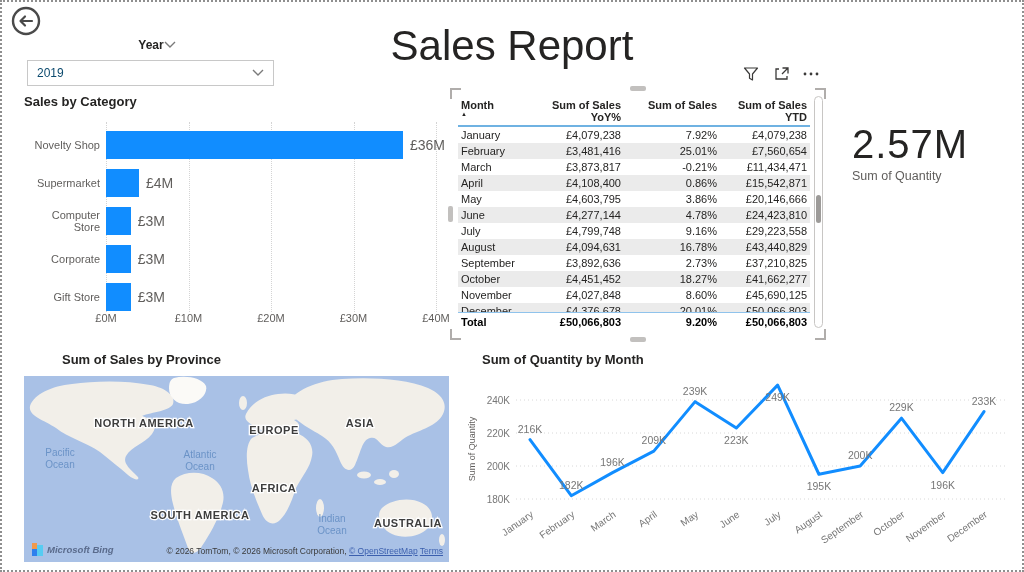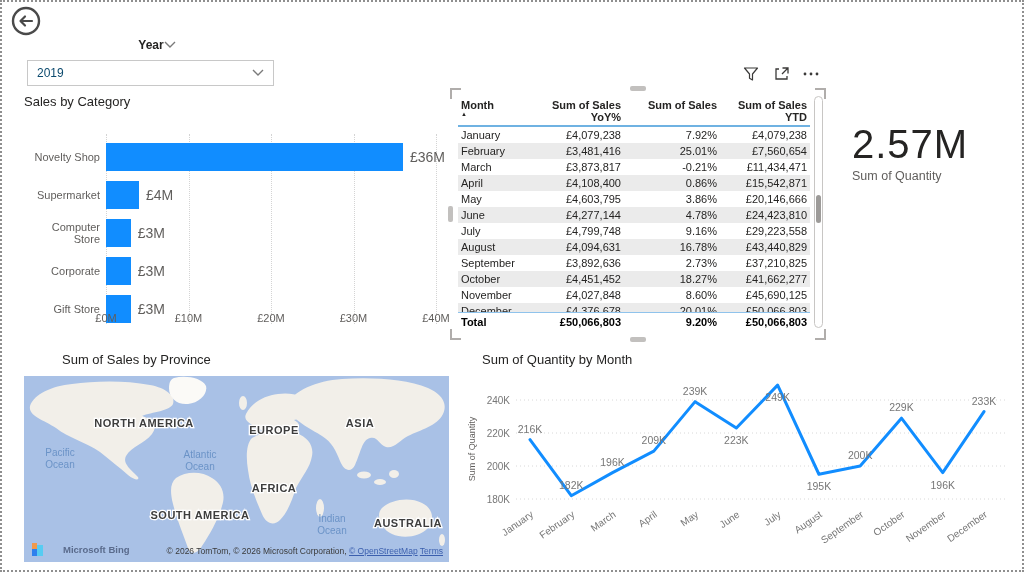--- a/index.html
+++ b/index.html
@@ -13,25 +13,25 @@
   
   .slicer { position:absolute; left:25px; top:34px; width:247px; }
   .slicer-head { display:flex; align-items:center; justify-content:center; height:18px;margin-left:13px; }
   .slicer-label { font-size:12px; font-weight:bold; color:#252423; }
   .slicer-box { margin-top:6px; height:26px; border:1px solid #c8c8c8; display:flex; align-items:center; justify-content:space-between; padding:0 9px; background:#fff; cursor:pointer; }
   .slicer-value { font-size:12px; color:#0c4a6e; }
 
   
   .page-title { position:absolute; left:0; right:0; top:20px; text-align:center; font-size:42px; font-weight:300; color:#252423; letter-spacing:0px; }
 
-  .visual-title { font-size:13px; font-weight:normal; color:#252423; }
+  .visual-title { font-size:13px; font-weight:bold; color:#252423; }
 
   
   .bar-visual { position:absolute; left:22px; top:92px; width:428px; height:258px; }
-  .bar-plot { position:absolute; left:0; top:40px; width:428px; height:214px;text-decoration:underline; }
+  .bar-plot { position:absolute; left:0; top:28px; width:428px; height:214px;text-decoration:underline; }
   .bar-row { position:absolute; left:0; width:428px; height:38px; }
   .bar-cat-label { position:absolute; left:0; width:76px; top:0; height:38px; display:flex; align-items:center; justify-content:flex-end; font-size:11px; color:#605e5c; text-align:right; }
   .bar-track { position:absolute; left:82px; top:0; height:38px; right:0; }
   .bar-rect { position:absolute; left:0; top:5px; height:28px; }
   .bar-val { position:absolute; top:0; height:38px; display:flex; align-items:center; font-size:14px; color:#605e5c; }
   .gridline-v { position:absolute; top:0; bottom:24px; width:0; border-left:1px dotted #d4d4d4; }
   .bar-axis { position:absolute; left:82px; right:0; top:218px; height:16px; }
   .bar-axis span { position:absolute; transform:translateX(-50%); font-size:11px; color:#605e5c; }
 
   
@@ -66,21 +66,21 @@
   .vh-icons .ic { width:18px; height:18px; display:flex; align-items:center; justify-content:center; cursor:pointer; }
 
   
   .card-visual { position:absolute; left:850px; top:120px; width:150px; }
   .card-value { font-size:40px; color:#252423; letter-spacing:1px; }
   .card-label { margin-top:2px; font-size:12.5px; color:#605e5c; }
 
   
   .map-visual { position:absolute; left:22px; top:350px; width:428px; height:214px;padding-left:38px; }
   .map-box { position:absolute; left:0; top:24px; width:425px; height:186px; overflow:hidden; }
-  .map-logo { position:absolute; left:8px; bottom:6px; display:flex; align-items:center; gap:20px; font-size:9.5px; color:#5a6b8c; font-weight:bold; }
+  .map-logo { position:absolute; left:8px; bottom:6px; display:flex; align-items:center; gap:4px; font-size:9.5px; color:#5a6b8c; font-weight:bold;font-style:italic; }
   .map-attr { position:absolute; right:6px; bottom:6px; font-size:8.5px; color:#3a3a3a; }
   .map-attr a { color:#3b5fae; text-decoration:underline; cursor:pointer; }
 
   
   .line-visual { position:absolute; left:460px; top:350px; width:560px; height:216px; }
   .line-visual .visual-title { margin-left:20px; }
   .line-svg { position:absolute; left:0; top:22px; }
 </style>
 </head>
 <body>
@@ -102,20 +102,21 @@
       </svg>
     </div>
     <div class="slicer-box">
       <span class="slicer-value">2019</span>
       <svg width="12" height="8" viewBox="0 0 12 8">
         <path d="M1 1 L6 6 L11 1" fill="none" stroke="#7a7a7a" stroke-width="1.4"></path>
       </svg>
     </div>
   </div>
 
+  <div class="page-title">Sales Report</div>
 
   <div class="bar-visual">
     <div class="visual-title">Sales by Category</div>
     <div class="bar-plot" id="bar-plot">
         <div class="gridline-v" style="left: 82px;"></div>
         <div class="gridline-v" style="left: 164.5px;"></div>
         <div class="gridline-v" style="left: 247px;"></div>
         <div class="gridline-v" style="left: 329.5px;"></div>
         <div class="gridline-v" style="left: 412px;"></div>
         <div class="bar-row" style="top: 4px;">

